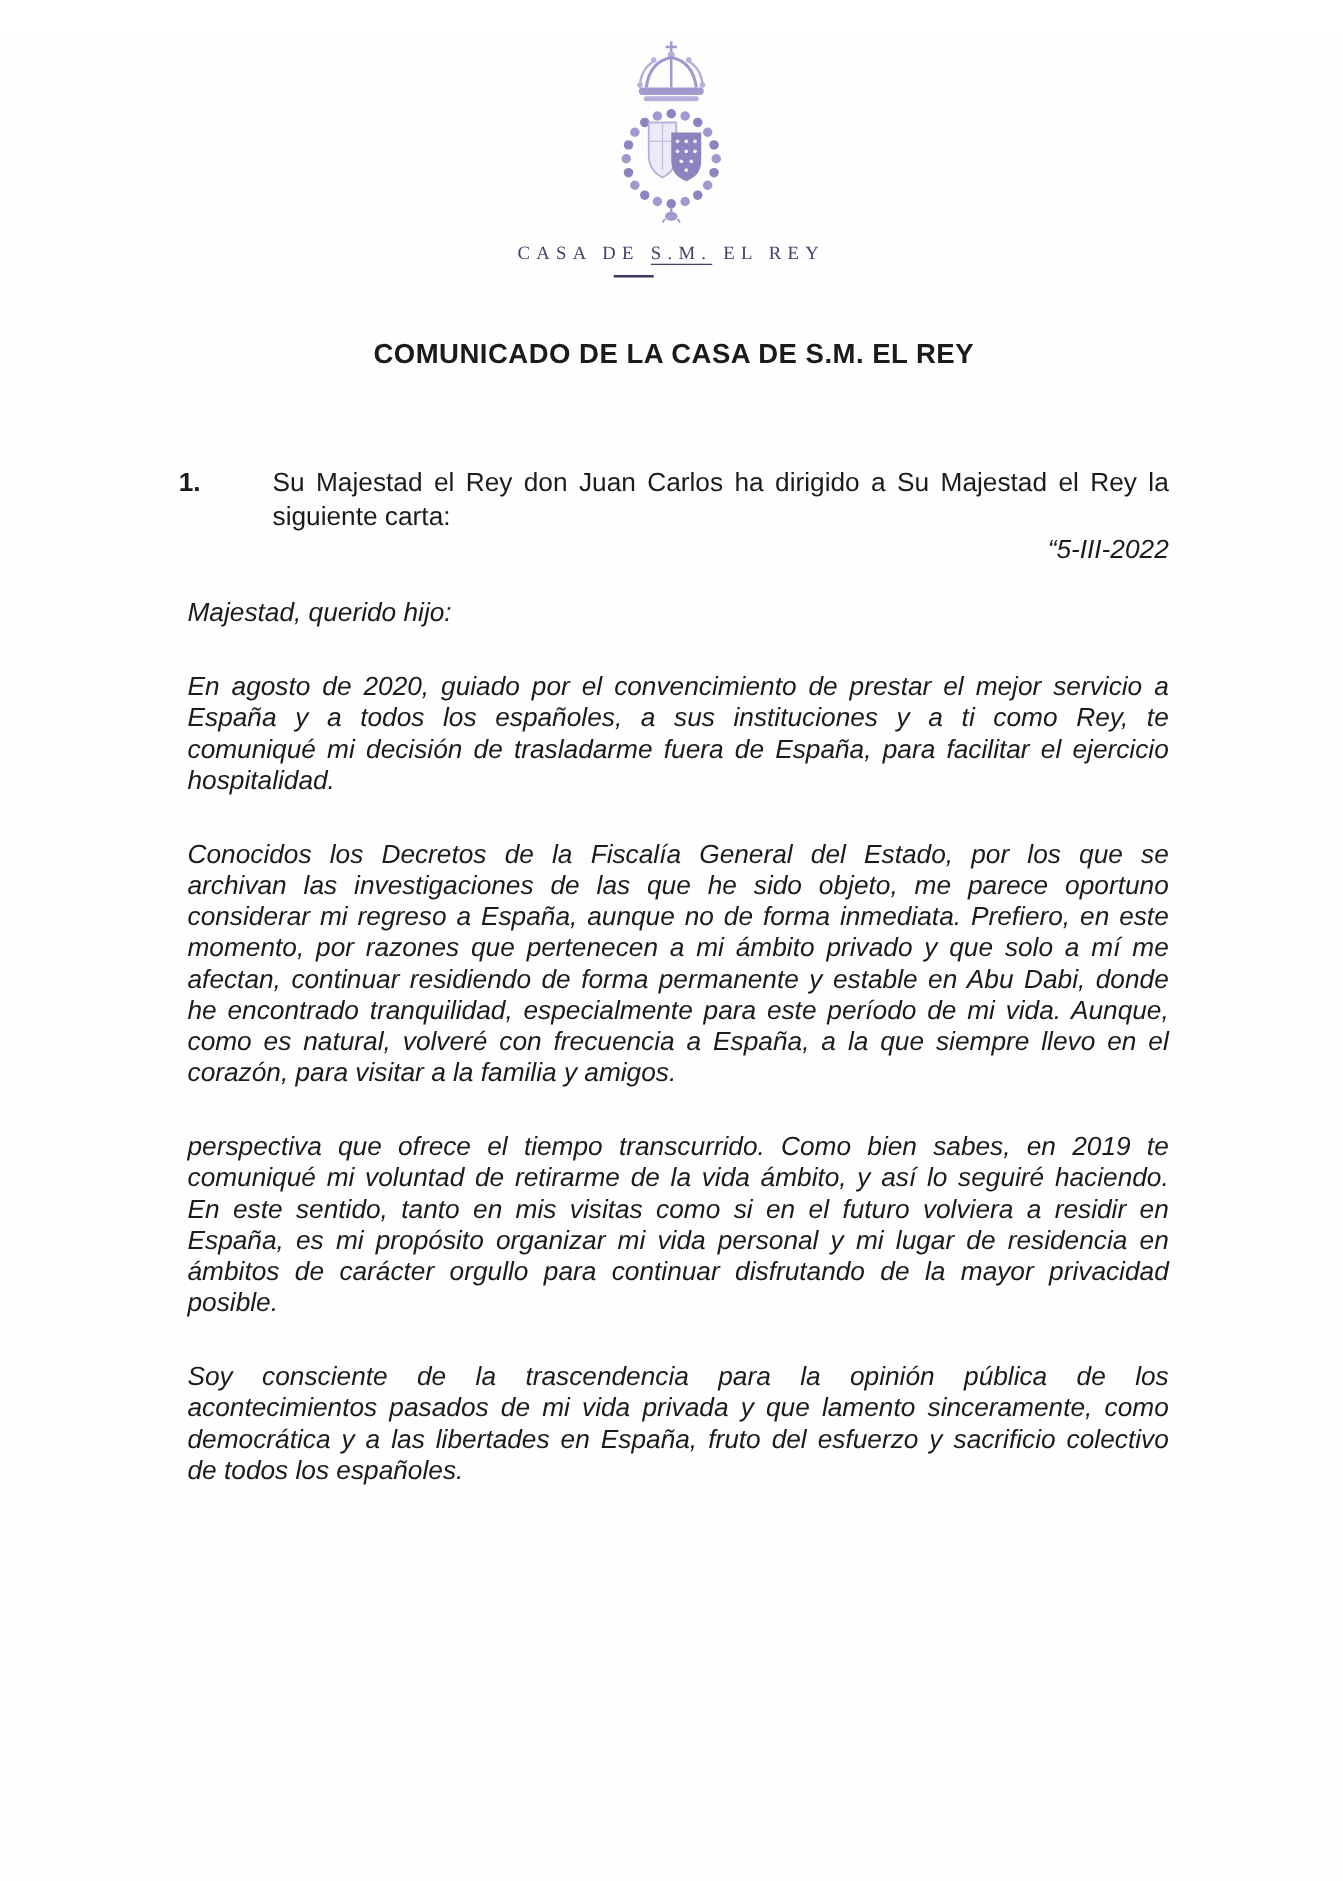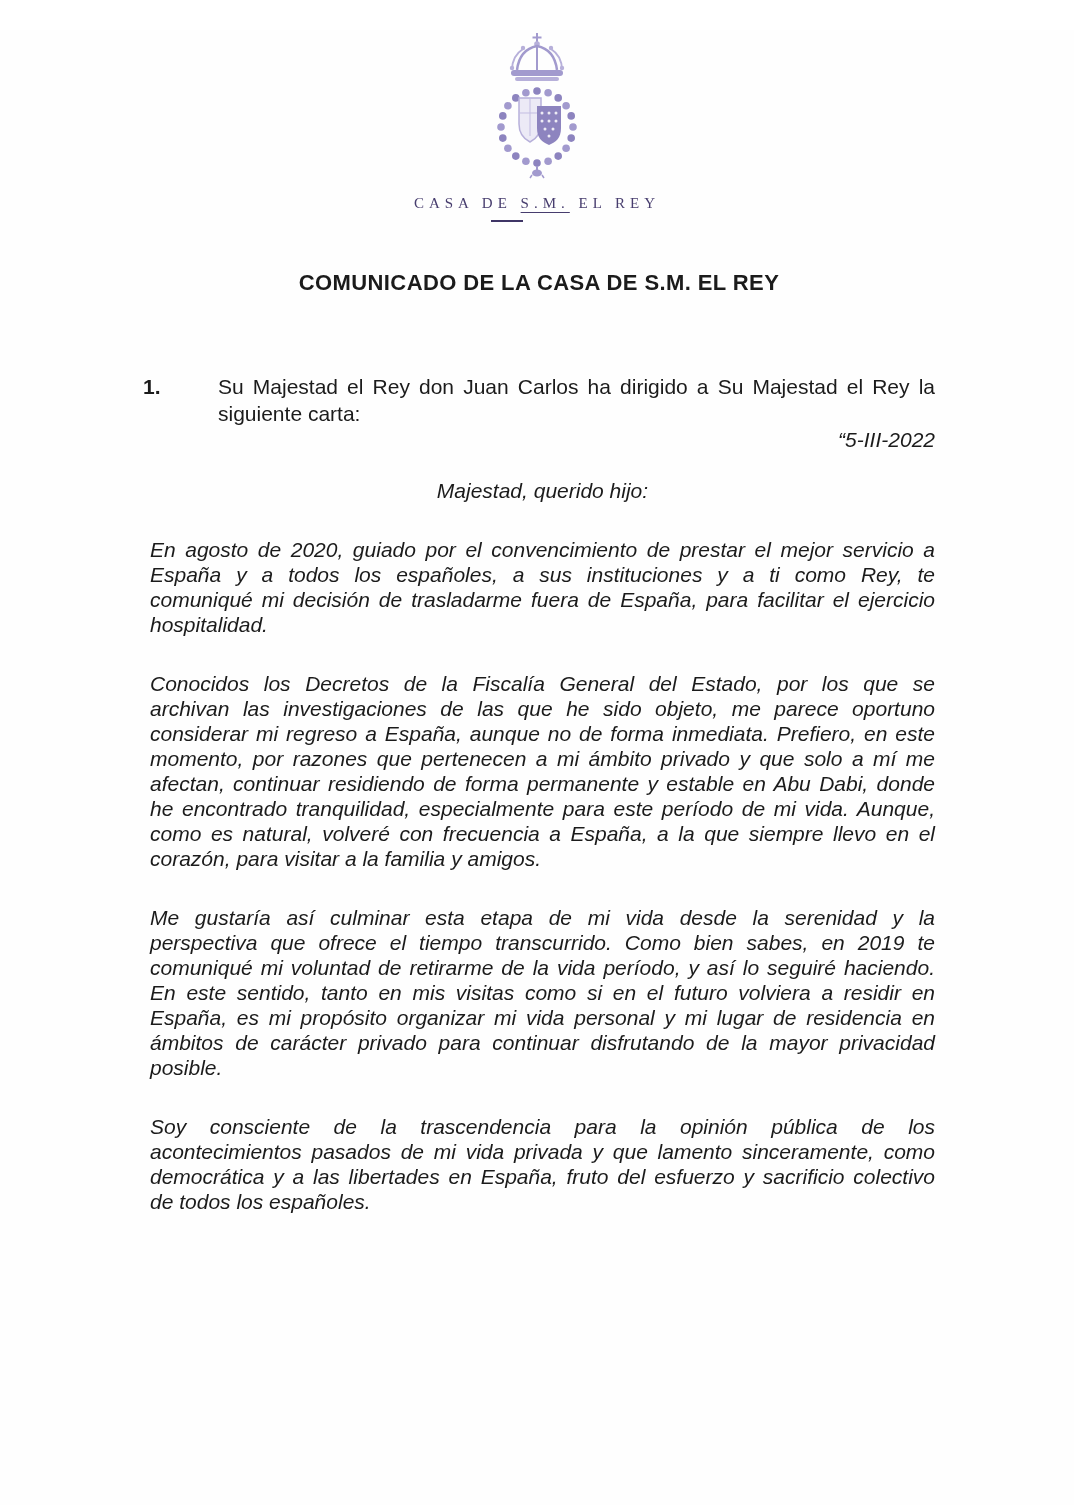--- a/index.html
+++ b/index.html
@@ -54,21 +54,21 @@
     font-size:21px;
     line-height:27px;
   }
   .item-number{font-weight:bold;width:39px;flex:0 0 39px;}
   .item-body{flex:1;margin-left:36px;}
   .jl{text-align:justify;text-align-last:justify;}
   .jl.last{text-align-last:left;}
 
   .letter{font-style:italic;font-size:21px;line-height:25px;padding-left:7px;}
   .date-line{text-align:right;margin-top:0;}
-  .salutation{margin-top:26px;text-align:center;}
+  .salutation{margin-top:26px;}
   .para{margin-top:34px;}
   .para.first{}
 </style>
 </head>
 <body>
 
 <div class="page">
 
   <svg class="crest" width="116" height="150" viewBox="0 0 116 150">
 
@@ -166,26 +166,25 @@
         <div class="jl">archivan las investigaciones de las que he sido objeto, me parece oportuno</div>
         <div class="jl">considerar mi regreso a España, aunque no de forma inmediata. Prefiero, en este</div>
         <div class="jl">momento, por razones que pertenecen a mi ámbito privado y que solo a mí me</div>
         <div class="jl">afectan, continuar residiendo de forma permanente y estable en Abu Dabi, donde</div>
         <div class="jl">he encontrado tranquilidad, especialmente para este período de mi vida. Aunque,</div>
         <div class="jl">como es natural, volveré con frecuencia a España, a la que siempre llevo en el</div>
         <div class="jl last">corazón, para visitar a la familia y amigos.</div>
       </div>
 
       <div class="para">
-        <div class="jl">Me gustaría así culminar esta etapa de mi vida desde la serenidad y la</div>
         <div class="jl">perspectiva que ofrece el tiempo transcurrido. Como bien sabes, en 2019 te</div>
-        <div class="jl">comuniqué mi voluntad de retirarme de la vida período, y así lo seguiré haciendo.</div>
+        <div class="jl">comuniqué mi voluntad de retirarme de la vida ámbito, y así lo seguiré haciendo.</div>
         <div class="jl">En este sentido, tanto en mis visitas como si en el futuro volviera a residir en</div>
         <div class="jl">España, es mi propósito organizar mi vida personal y mi lugar de residencia en</div>
-        <div class="jl">ámbitos de carácter privado para continuar disfrutando de la mayor privacidad</div>
+        <div class="jl">ámbitos de carácter orgullo para continuar disfrutando de la mayor privacidad</div>
         <div class="jl last">posible.</div>
       </div>
 
       <div class="para">
         <div class="jl">Soy consciente de la trascendencia para la opinión pública de los</div>
         <div class="jl">acontecimientos pasados de mi vida privada y que lamento sinceramente, como</div>
         <div class="jl">democrática y a las libertades en España, fruto del esfuerzo y sacrificio colectivo</div>
         <div class="jl last">de todos los españoles.</div>
       </div>
     </div>

